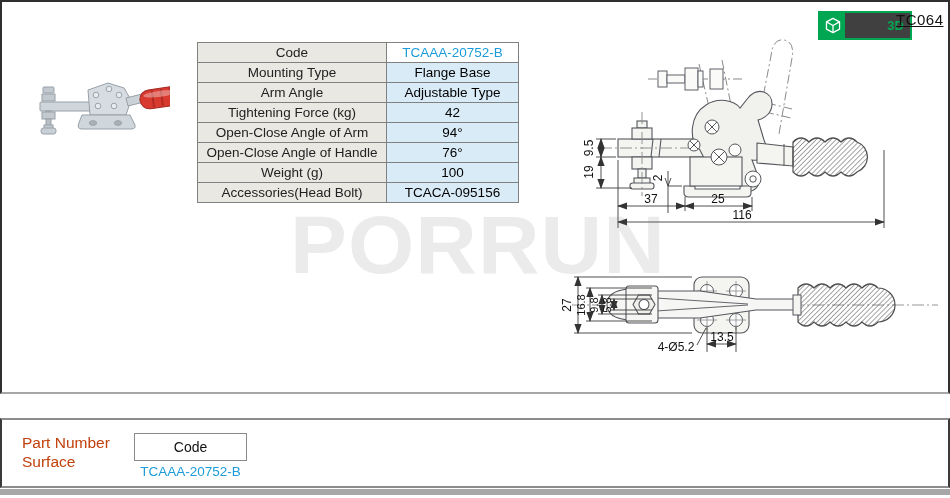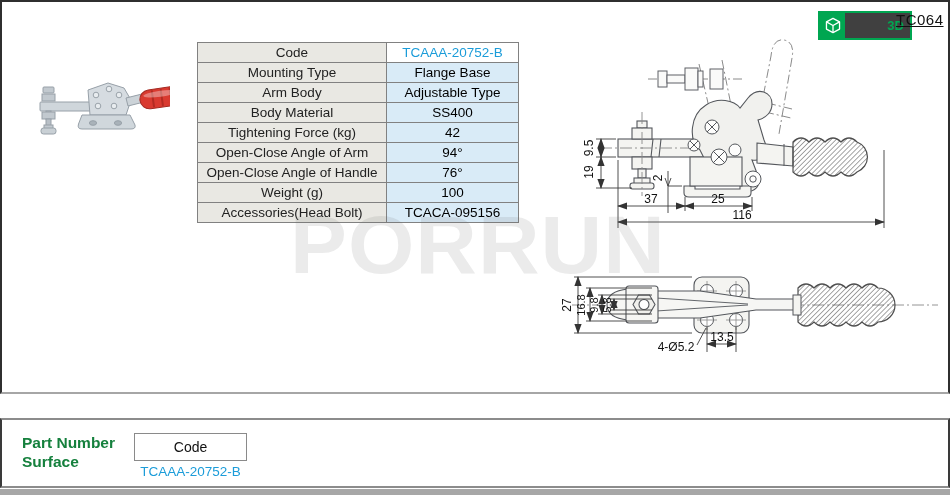--- a/index.html
+++ b/index.html
@@ -50,21 +50,21 @@
     font-size: 82px; font-weight: 700; letter-spacing: 1px;
     color: rgba(100,100,100,0.13); transform: scaleX(1.04); transform-origin: left top;
   }
   
   svg.draw { position: absolute; z-index: 2; }
   #photo { left: 30px; top: 78px; }
   #sideview { left: 570px; top: 30px; }
   #topview  { left: 560px; top: 252px; }
   .dimtxt { font-size: 12px; fill: #111; font-family: "Liberation Sans", sans-serif; }
   
-  .pn-label { width: 102px; font-size: 15.5px; font-weight: 700; color: #15803d; line-height: 1.25; }
+  .pn-label { width: 102px; font-size: 15.5px; font-weight: 400; color: #c2410c; line-height: 1.25; }
   .pn-codecol { margin-left: 10px; width: 113px; text-align: center; }
   .pn-codebox {
     width: 113px; height: 28px; border: 1px solid #8a8a8a; background: #fff;
     display: flex; align-items: center; justify-content: center; font-size: 14px; color: #111;
   }
   .pn-codeval { margin-top: 3px; font-size: 13.5px; color: #1b9cd9; }
 </style>
 </head>
 <body>
 
@@ -125,26 +125,22 @@
   <tbody>
       <tr class="first">
     <td class="k">Code</td>
     <td class="v">TCAAA-20752-B</td>
   </tr>
   <tr>
     <td class="k">Mounting Type</td>
     <td class="v">Flange Base</td>
   </tr>
   <tr>
-    <td class="k">Arm Body</td>
+    <td class="k">Arm Angle</td>
     <td class="v">Adjustable Type</td>
-  </tr>
-  <tr>
-    <td class="k">Body Material</td>
-    <td class="v">SS400</td>
   </tr>
   <tr>
     <td class="k">Tightening Force (kg)</td>
     <td class="v">42</td>
   </tr>
   <tr>
     <td class="k">Open-Close Angle of Arm</td>
     <td class="v">94°</td>
   </tr>
   <tr>

